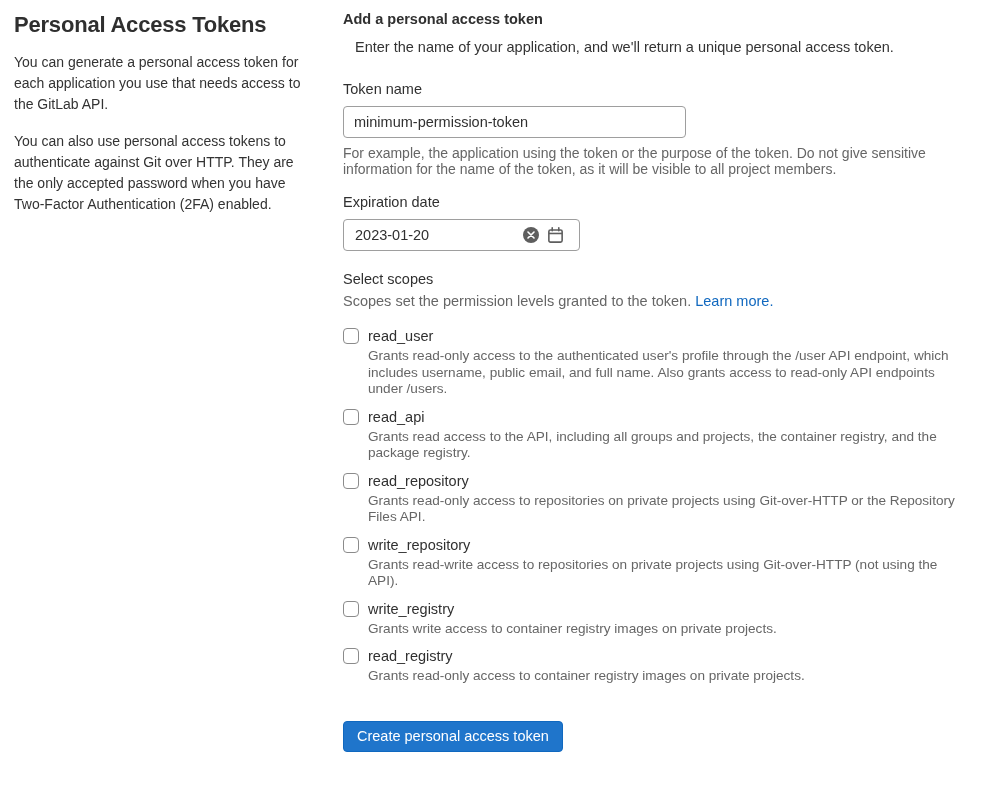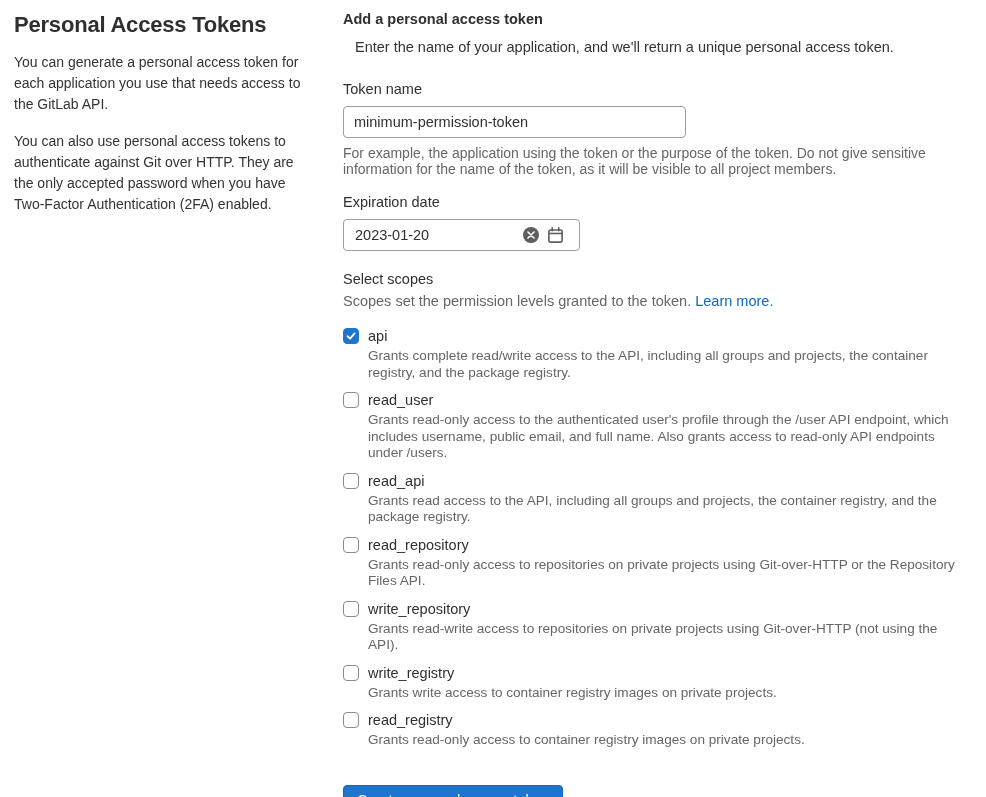--- a/index.html
+++ b/index.html
@@ -140,31 +140,20 @@
         </button>
       </div>
     </div>
 
     <div class="section" style="margin-top:20px;">
       <label class="field-label" style="margin-bottom:0;">Select scopes</label>
       <p class="scopes-help"><span>Scopes set the permission levels granted to the token.</span> <a class="learn-more">Learn more.</a></p>
 
       <div class="scope-list">
 
-        <div class="scope-row">
-          <div class="scope-head">
-            <span class="checkbox checked">
-              <svg width="10" height="10" viewBox="0 0 10 10">
-                  <path d="M1.5 5.2 L4 7.6 L8.6 2.4" stroke="#ffffff" stroke-width="1.8" fill="none" stroke-linecap="round" stroke-linejoin="round"></path>
-                </svg>
-            </span>
-            <span class="scope-name">api</span>
-          </div>
-          <p class="scope-desc">Grants complete read/write access to the API, including all groups and projects, the container registry, and the package registry.</p>
-        </div>
 
         <div class="scope-row">
           <div class="scope-head">
             <span class="checkbox">
               
             </span>
             <span class="scope-name">read_user</span>
           </div>
           <p class="scope-desc">Grants read-only access to the authenticated user's profile through the /user API endpoint, which includes username, public email, and full name. Also grants access to read-only API endpoints under /users.</p>
         </div>

